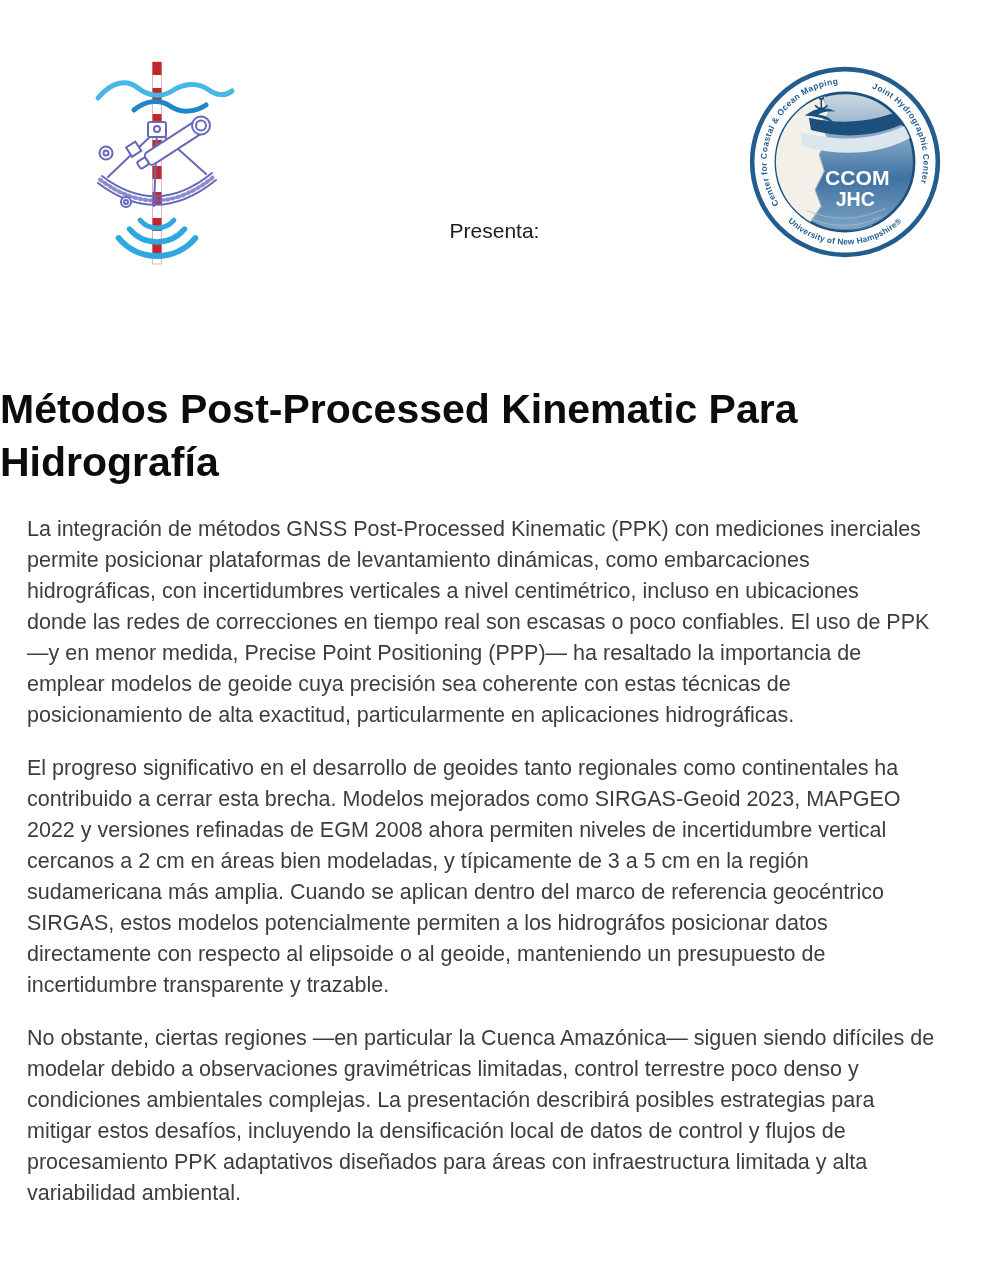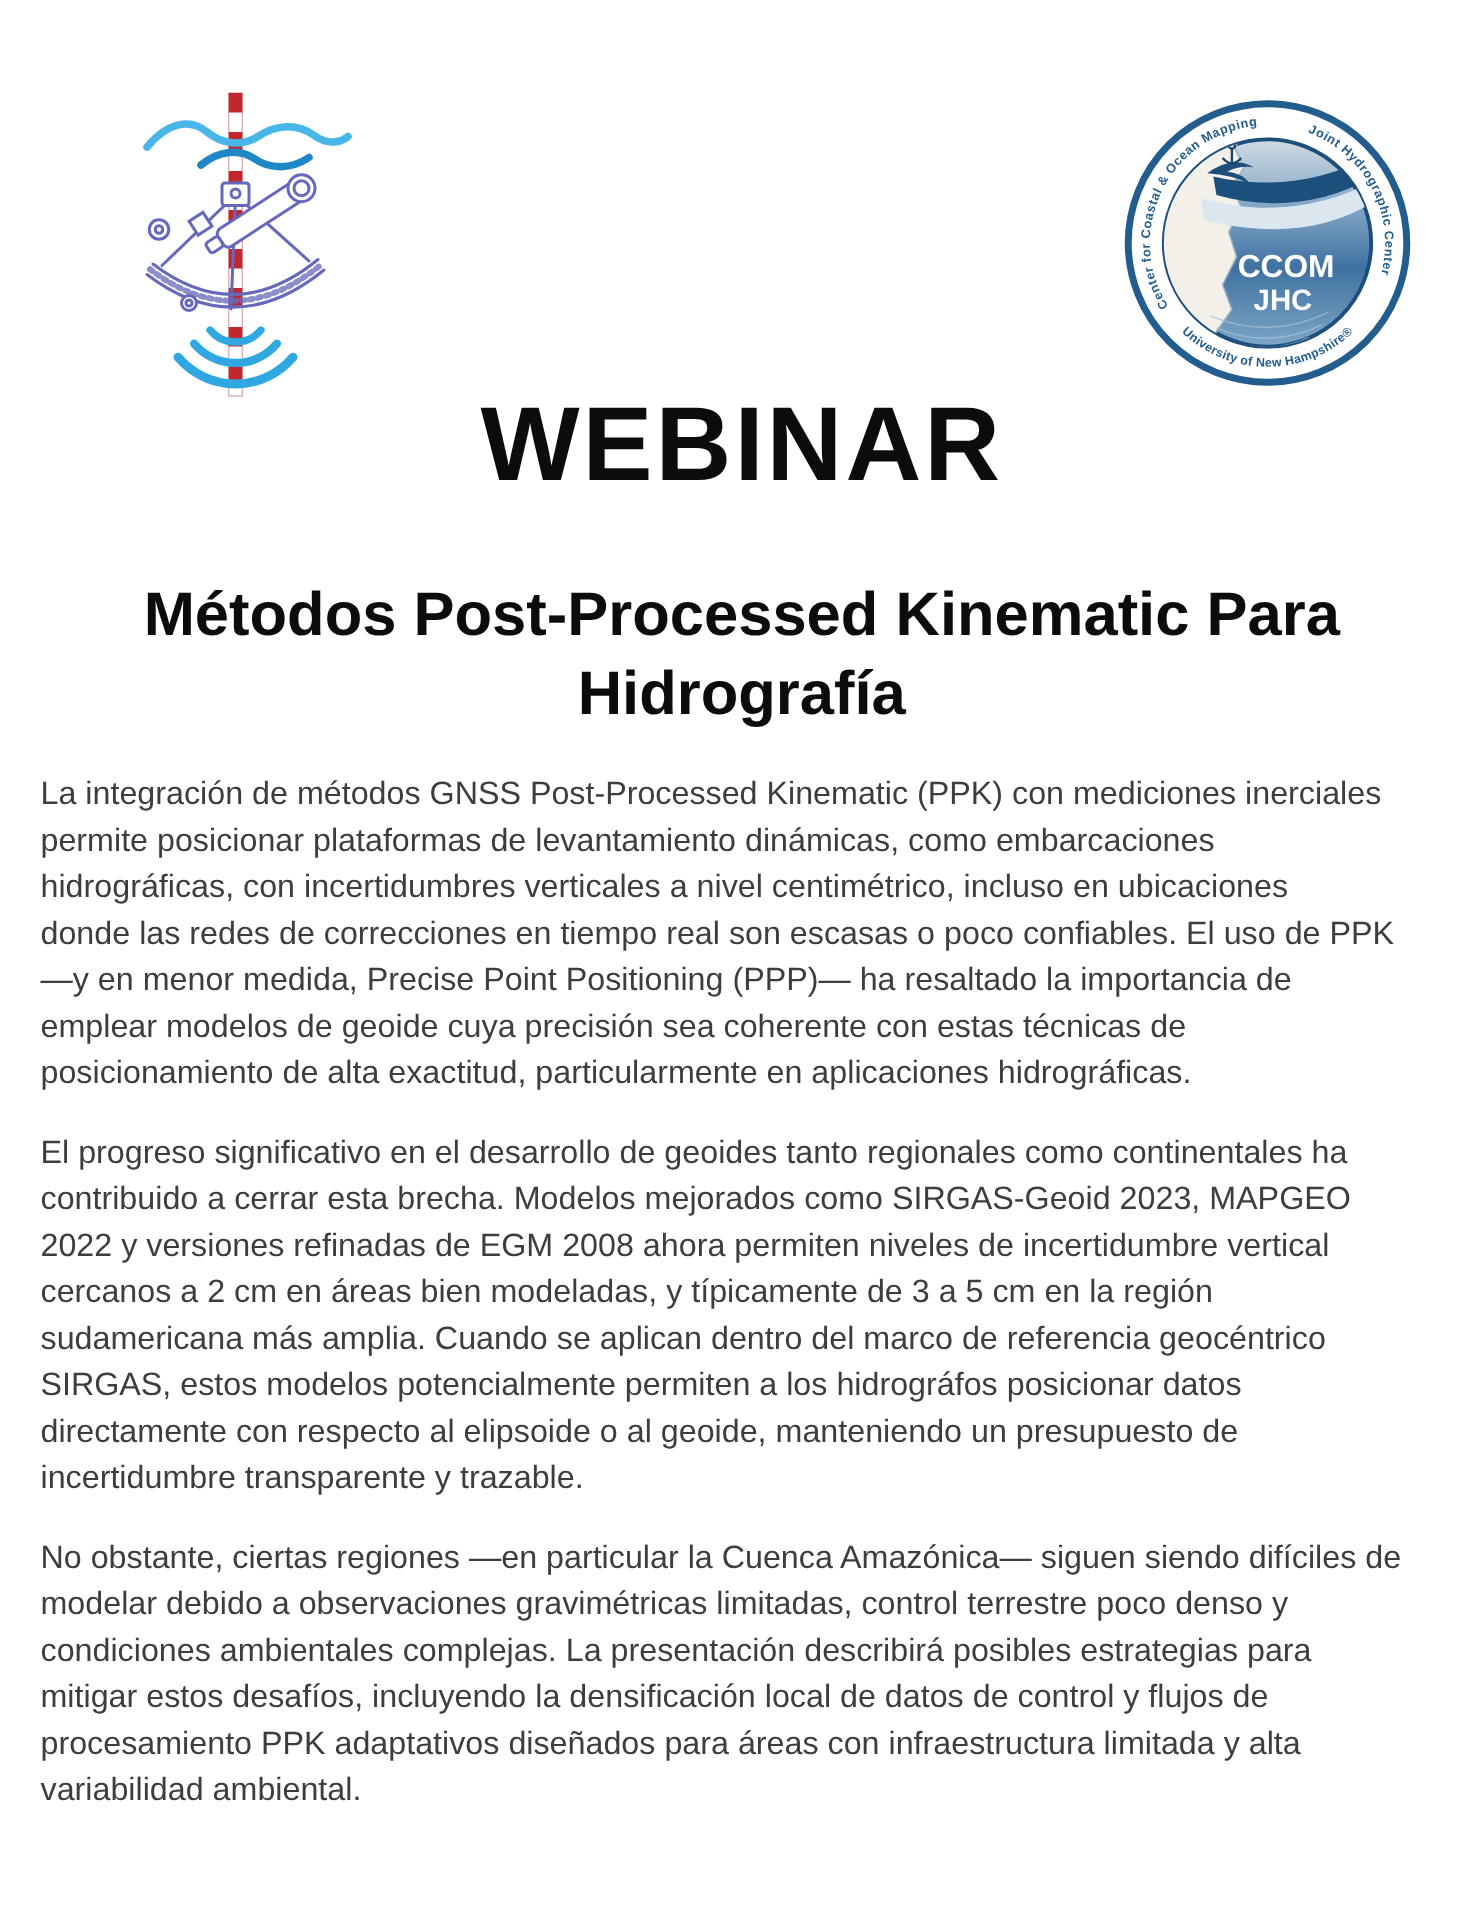--- a/index.html
+++ b/index.html
@@ -19,21 +19,21 @@
     position:absolute;top:219px;left:0;right:0;margin:0;
     text-align:center;font-size:21px;color:#1c1c1c;
   }
   .webinar{
     position:absolute;top:260px;left:0;right:0;margin:0;
     text-align:center;font-size:70px;font-weight:bold;color:#0c0c0c;
     letter-spacing:2px;line-height:1.05;
   }
   .topic{
     position:absolute;top:383px;left:0;right:0;margin:0;
-    text-align:center;font-size:41px;font-weight:bold;color:#0c0c0c;
+    text-align:left;font-size:41px;font-weight:bold;color:#0c0c0c;
     line-height:53px;white-space:pre-line;
   }
   .abstract{
     position:absolute;top:514px;left:27px;width:935px;
     text-align:left;font-size:21.5px;line-height:31px;color:#3d3d3d;
   }
   .abstract p{margin:0 0 22px;white-space:pre-line;}
   svg text{font-family:"Liberation Sans",sans-serif;}
 </style>
 </head>
@@ -131,22 +131,22 @@
       </text>
       <text font-size="8" font-weight="bold" fill="#235d8e" letter-spacing="0.2" text-anchor="middle">
         <textPath href="#arcBottom" startOffset="50%">University of New Hampshire®</textPath>
       </text>
       <text x="107" y="117" text-anchor="middle" font-size="20.5" font-weight="bold" fill="#ffffff">CCOM</text>
       <text x="105" y="138" text-anchor="middle" font-size="19" font-weight="bold" fill="#ffffff">JHC</text>
     </svg>
   </div>
 
 
+  <div class="presenta">Presenta:</div>
 
-  <h1 class="webinar">WEBINAR</h1>
 
   <h2 class="topic">Métodos Post-Processed Kinematic Para
 Hidrografía</h2>
 
   <main class="abstract">
     <p>La integración de métodos GNSS Post-Processed Kinematic (PPK) con mediciones inerciales
 permite posicionar plataformas de levantamiento dinámicas, como embarcaciones
 hidrográficas, con incertidumbres verticales a nivel centimétrico, incluso en ubicaciones
 donde las redes de correcciones en tiempo real son escasas o poco confiables. El uso de PPK
 —y en menor medida, Precise Point Positioning (PPP)— ha resaltado la importancia de

